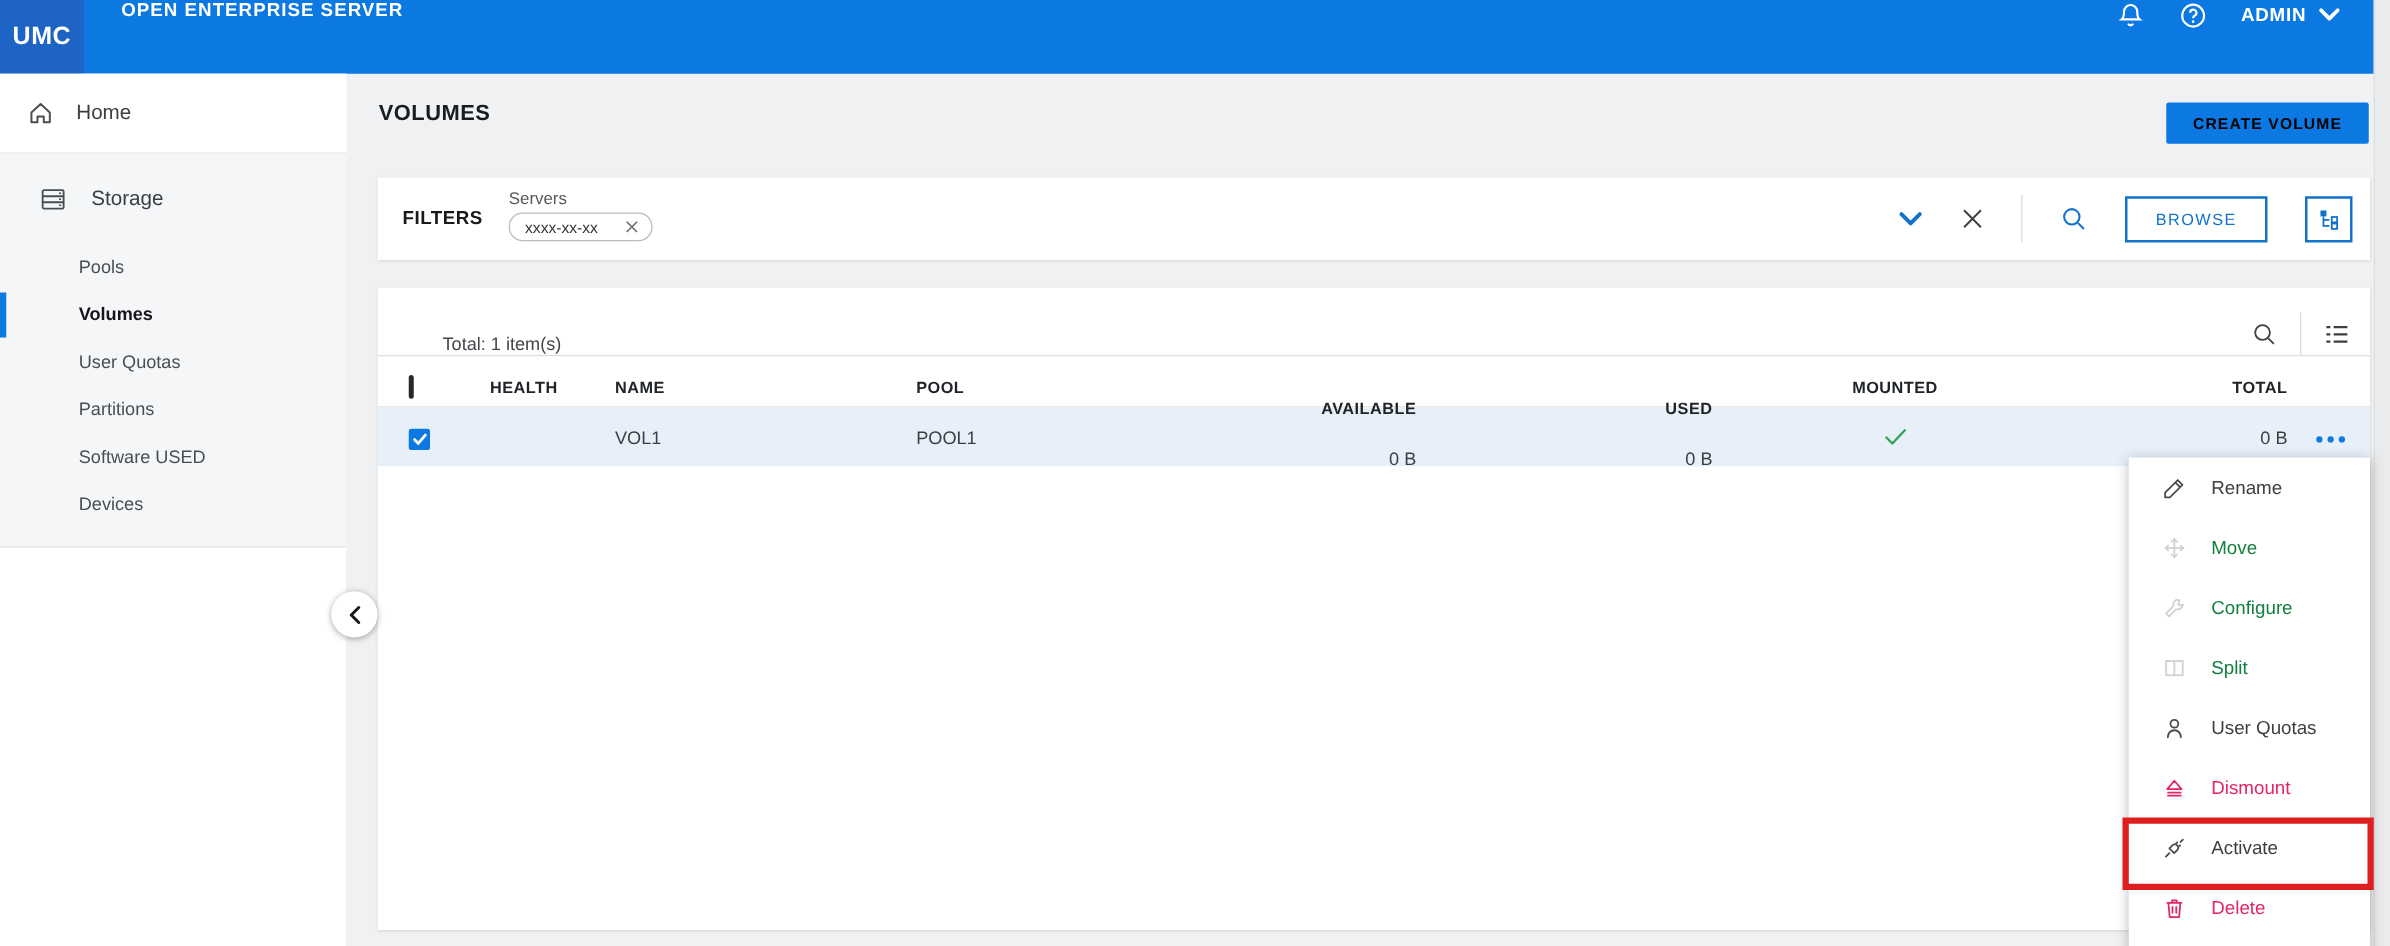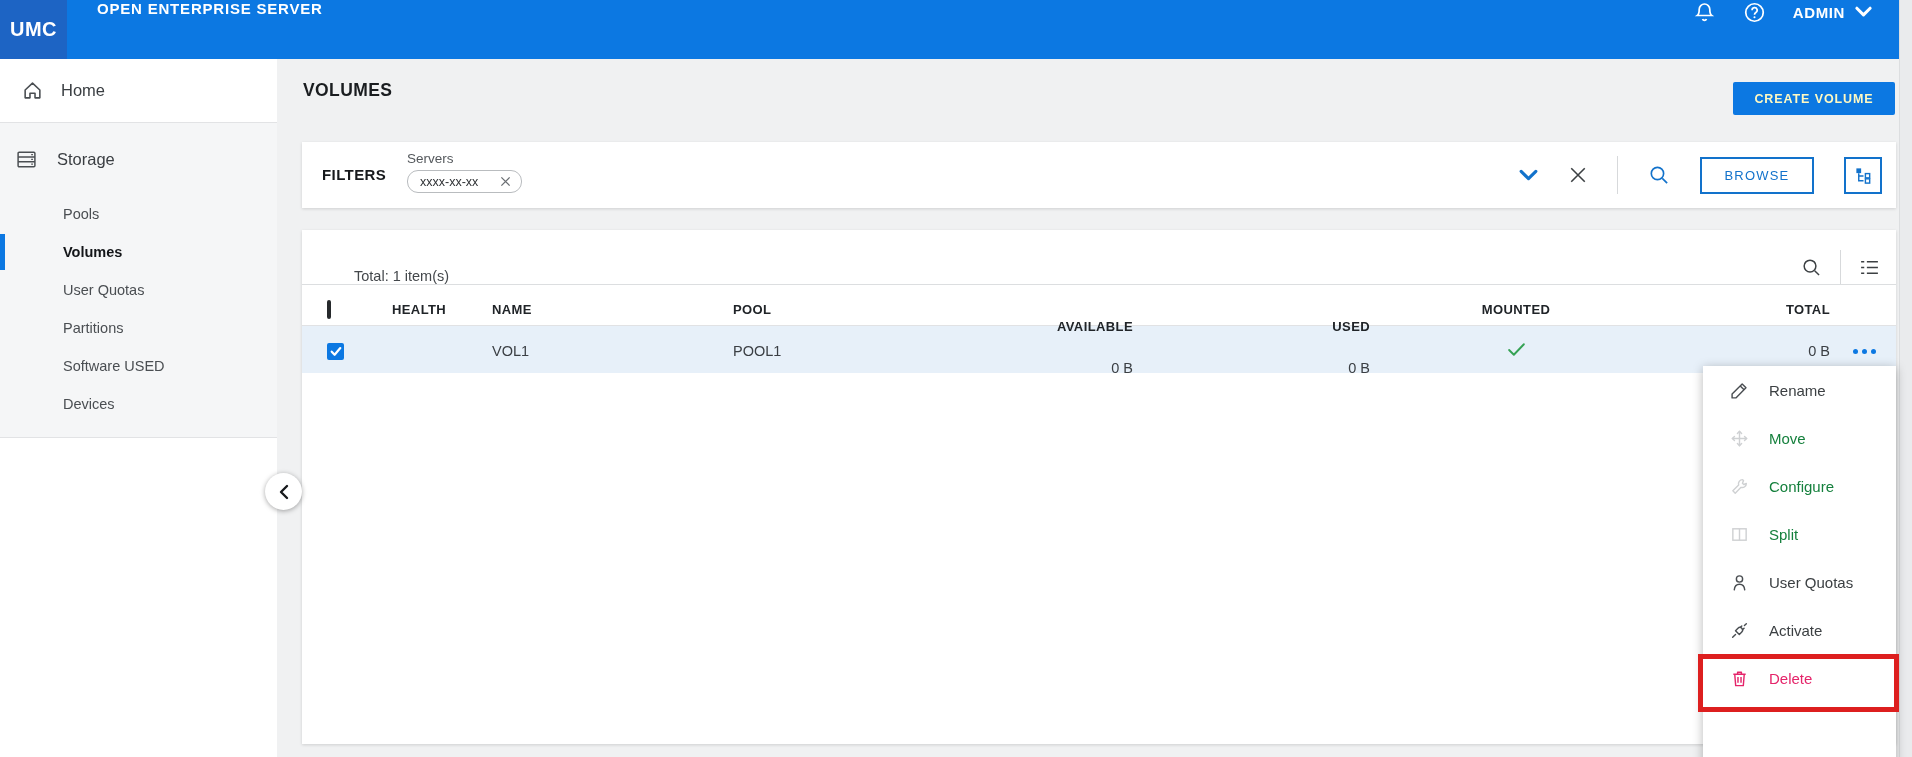--- a/index.html
+++ b/index.html
@@ -15,30 +15,30 @@
   .admin-wrap { display:flex; align-items:center; gap:9px; cursor:pointer; }
   .admin-label { color:#fff; font-weight:bold; font-size:15px; letter-spacing:.6px; }
 
   
   .scroll-strip { position:absolute; right:0; top:0; width:13px; height:757px; background:#eaebed; border-left:1px solid #dcdee0; }
 
   
   .sidebar { position:absolute; left:0; top:59px; width:277px; height:698px; background:#fff; }
   .nav-home { height:64px; display:flex; align-items:center; padding-left:22px; gap:18px; border-bottom:1px solid #e2e3e5; cursor:pointer; font-size:16.5px; color:#3a3e42; background:#fff; }
   .storage-section { background:#f5f6f7; border-bottom:1px solid #e2e3e5; padding-bottom:14px; }
-  .nav-storage { height:72px; display:flex; align-items:center; padding-left:16px; gap:20px; cursor:pointer; font-size:16.5px; color:#3a3e42; }
+  .nav-storage { height:72px; display:flex; align-items:center; padding-left:32px; gap:20px; cursor:pointer; font-size:16.5px; color:#3a3e42; }
   .subnav .subitem { height:38px; display:flex; align-items:center; padding-left:63px; font-size:14.5px; color:#4a4e52; cursor:pointer; position:relative; }
   .subnav .subitem.active { font-weight:bold; color:#141619; }
   .subnav .subitem.active::before { content:""; position:absolute; left:0; top:1px; bottom:1px; width:5px; background:#0c78e2; }
 
   .collapse-btn { position:absolute; left:265px; top:473px; width:37px; height:37px; border-radius:50%; background:#fff; border:none; box-shadow:0 1px 5px rgba(0,0,0,.35); display:flex; align-items:center; justify-content:center; cursor:pointer; z-index:30; }
 
   
   .page-title { position:absolute; left:303px; top:80px; font-size:17.5px; font-weight:bold; color:#1a1d20; letter-spacing:.4px; }
-  .create-btn { position:absolute; left:1733px; top:82px; width:162px; height:33px; background:#0c78e2; color:#fef9c3; border:none; border-radius:2px; font-weight:bold; font-size:12.5px; letter-spacing:.9px; cursor:pointer; font-family:inherit; }
+  .create-btn { position:absolute; left:1733px; top:82px; width:162px; height:33px; background:#0c78e2; color:#000000; border:none; border-radius:2px; font-weight:bold; font-size:12.5px; letter-spacing:.9px; cursor:pointer; font-family:inherit; }
 
   
   .filters-card { position:absolute; left:302px; top:142px; width:1594px; height:66px; background:#fff; box-shadow:0 1px 3px rgba(0,0,0,.14); }
   .filters-label { position:absolute; left:20px; top:24px; font-size:15px; font-weight:bold; color:#17191c; letter-spacing:.4px; }
   .filter-group { position:absolute; left:105px; top:9px; }
   .filter-group-label { font-size:13.5px; color:#54585c; margin-bottom:4px; }
   .filter-chip { display:inline-flex; align-items:center; gap:22px; height:23px; padding:0 10px 0 12px; border:1px solid #b9bcbf; border-radius:11px; font-size:12.5px; color:#2e3134; cursor:default; }
   .chip-x { cursor:pointer; display:flex; }
   .filters-right { position:absolute; right:14px; top:0; height:66px; display:flex; align-items:center; gap:30px; }
   .ficon { display:flex; align-items:center; justify-content:center; cursor:pointer; }
@@ -301,20 +301,29 @@
     </div>
     <div class="menu-item">
       <span class="mi-icon">
         <svg width="19" height="19" viewBox="0 0 20 20" fill="none" stroke="currentColor" stroke-width="1.5" stroke-linecap="round">
             <circle cx="10" cy="6.3" r="3.3"></circle>
             <path d="M4.5 17.7c.4-4.2 2.7-5.9 5.5-5.9s5.1 1.7 5.5 5.9"></path>
           </svg>
       </span>
       <span class="mi-label">User Quotas</span>
     </div>
+    <div class="menu-item danger">
+      <span class="mi-icon">
+        <svg width="19" height="19" viewBox="0 0 20 20" fill="none" stroke="currentColor" stroke-width="1.5" stroke-linejoin="round">
+            <path d="M10 3.8l6 7H4l6-7z"></path>
+            <path d="M4 13.8h12M4 16.4h12"></path>
+          </svg>
+      </span>
+      <span class="mi-label">Dismount</span>
+    </div>
     <div class="menu-item">
       <span class="mi-icon">
         <svg width="19" height="19" viewBox="0 0 20 20" fill="none" stroke="currentColor" stroke-width="1.5" stroke-linecap="round" stroke-linejoin="round">
             <path d="M2.8 17.2l3-3"></path>
             <path d="M5.8 10.2l4 4 2.6-2.6a2.8 2.8 0 0 0-4-4l-2.6 2.6z"></path>
             <path d="M13.6 8.8l1.2-1.2M11.2 6.4l1.2-1.2M15.2 4.8l2-2"></path>
           </svg>
       </span>
       <span class="mi-label">Activate</span>
     </div>

